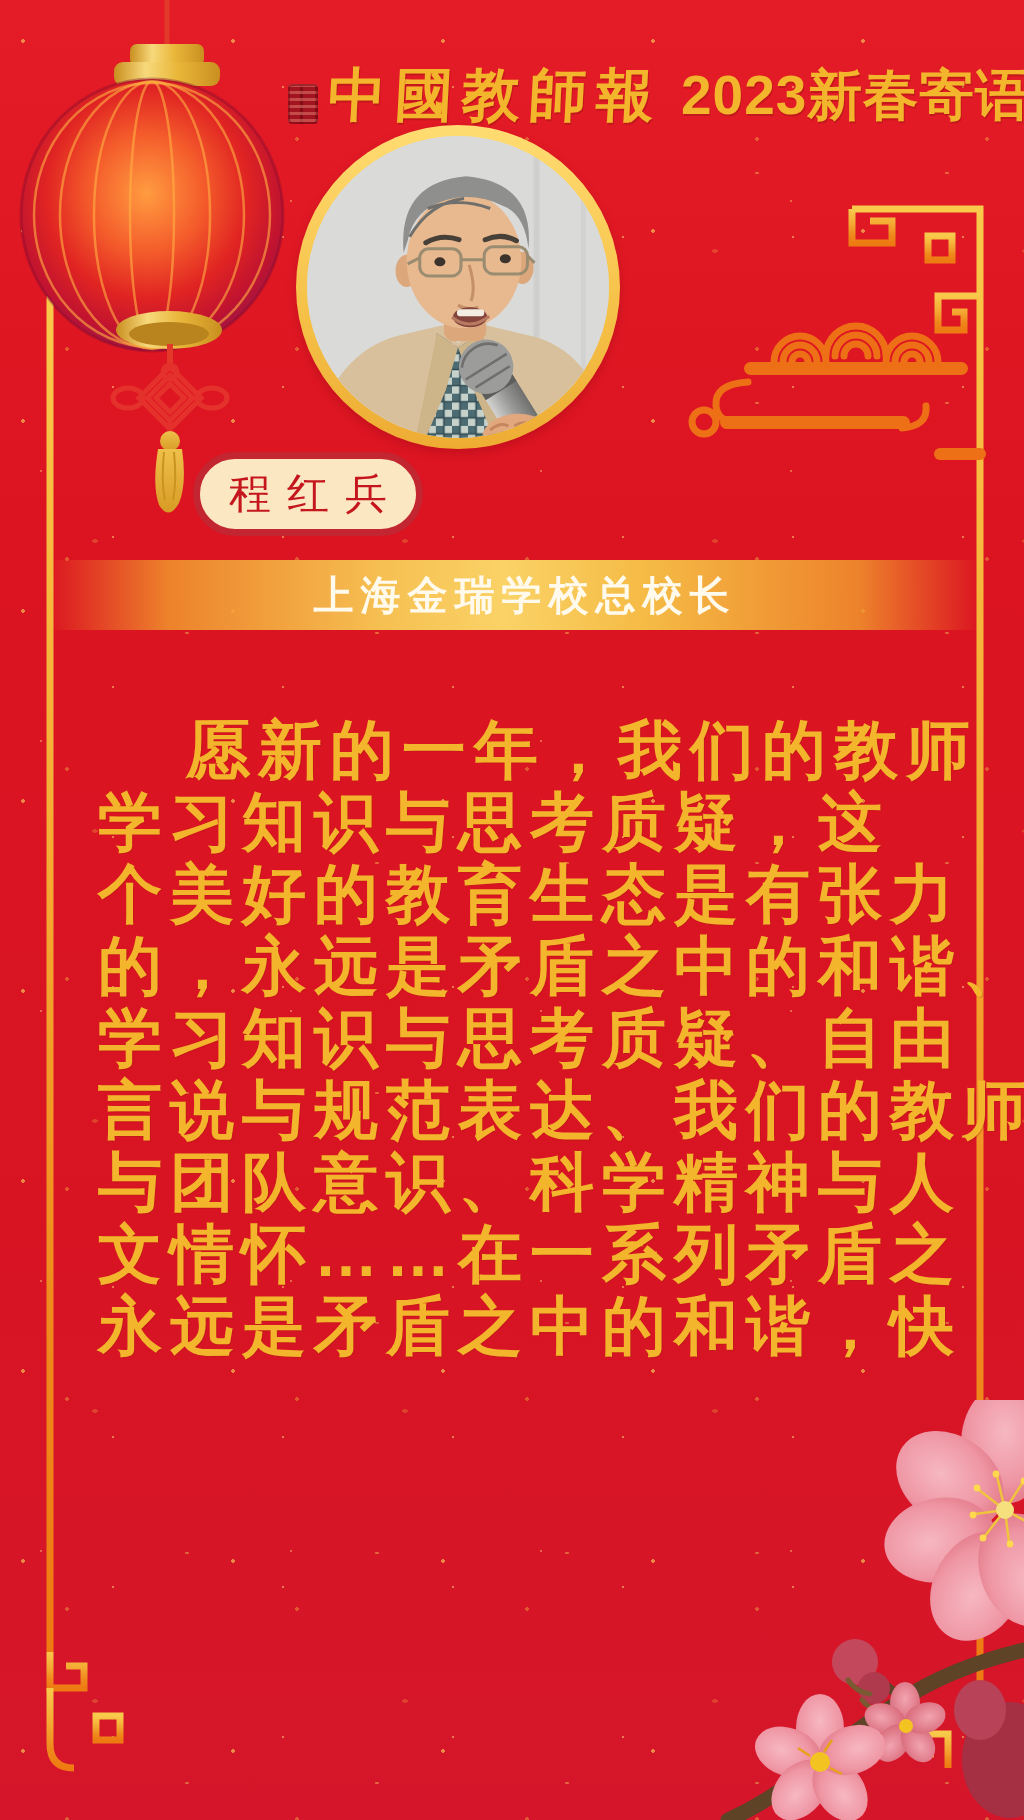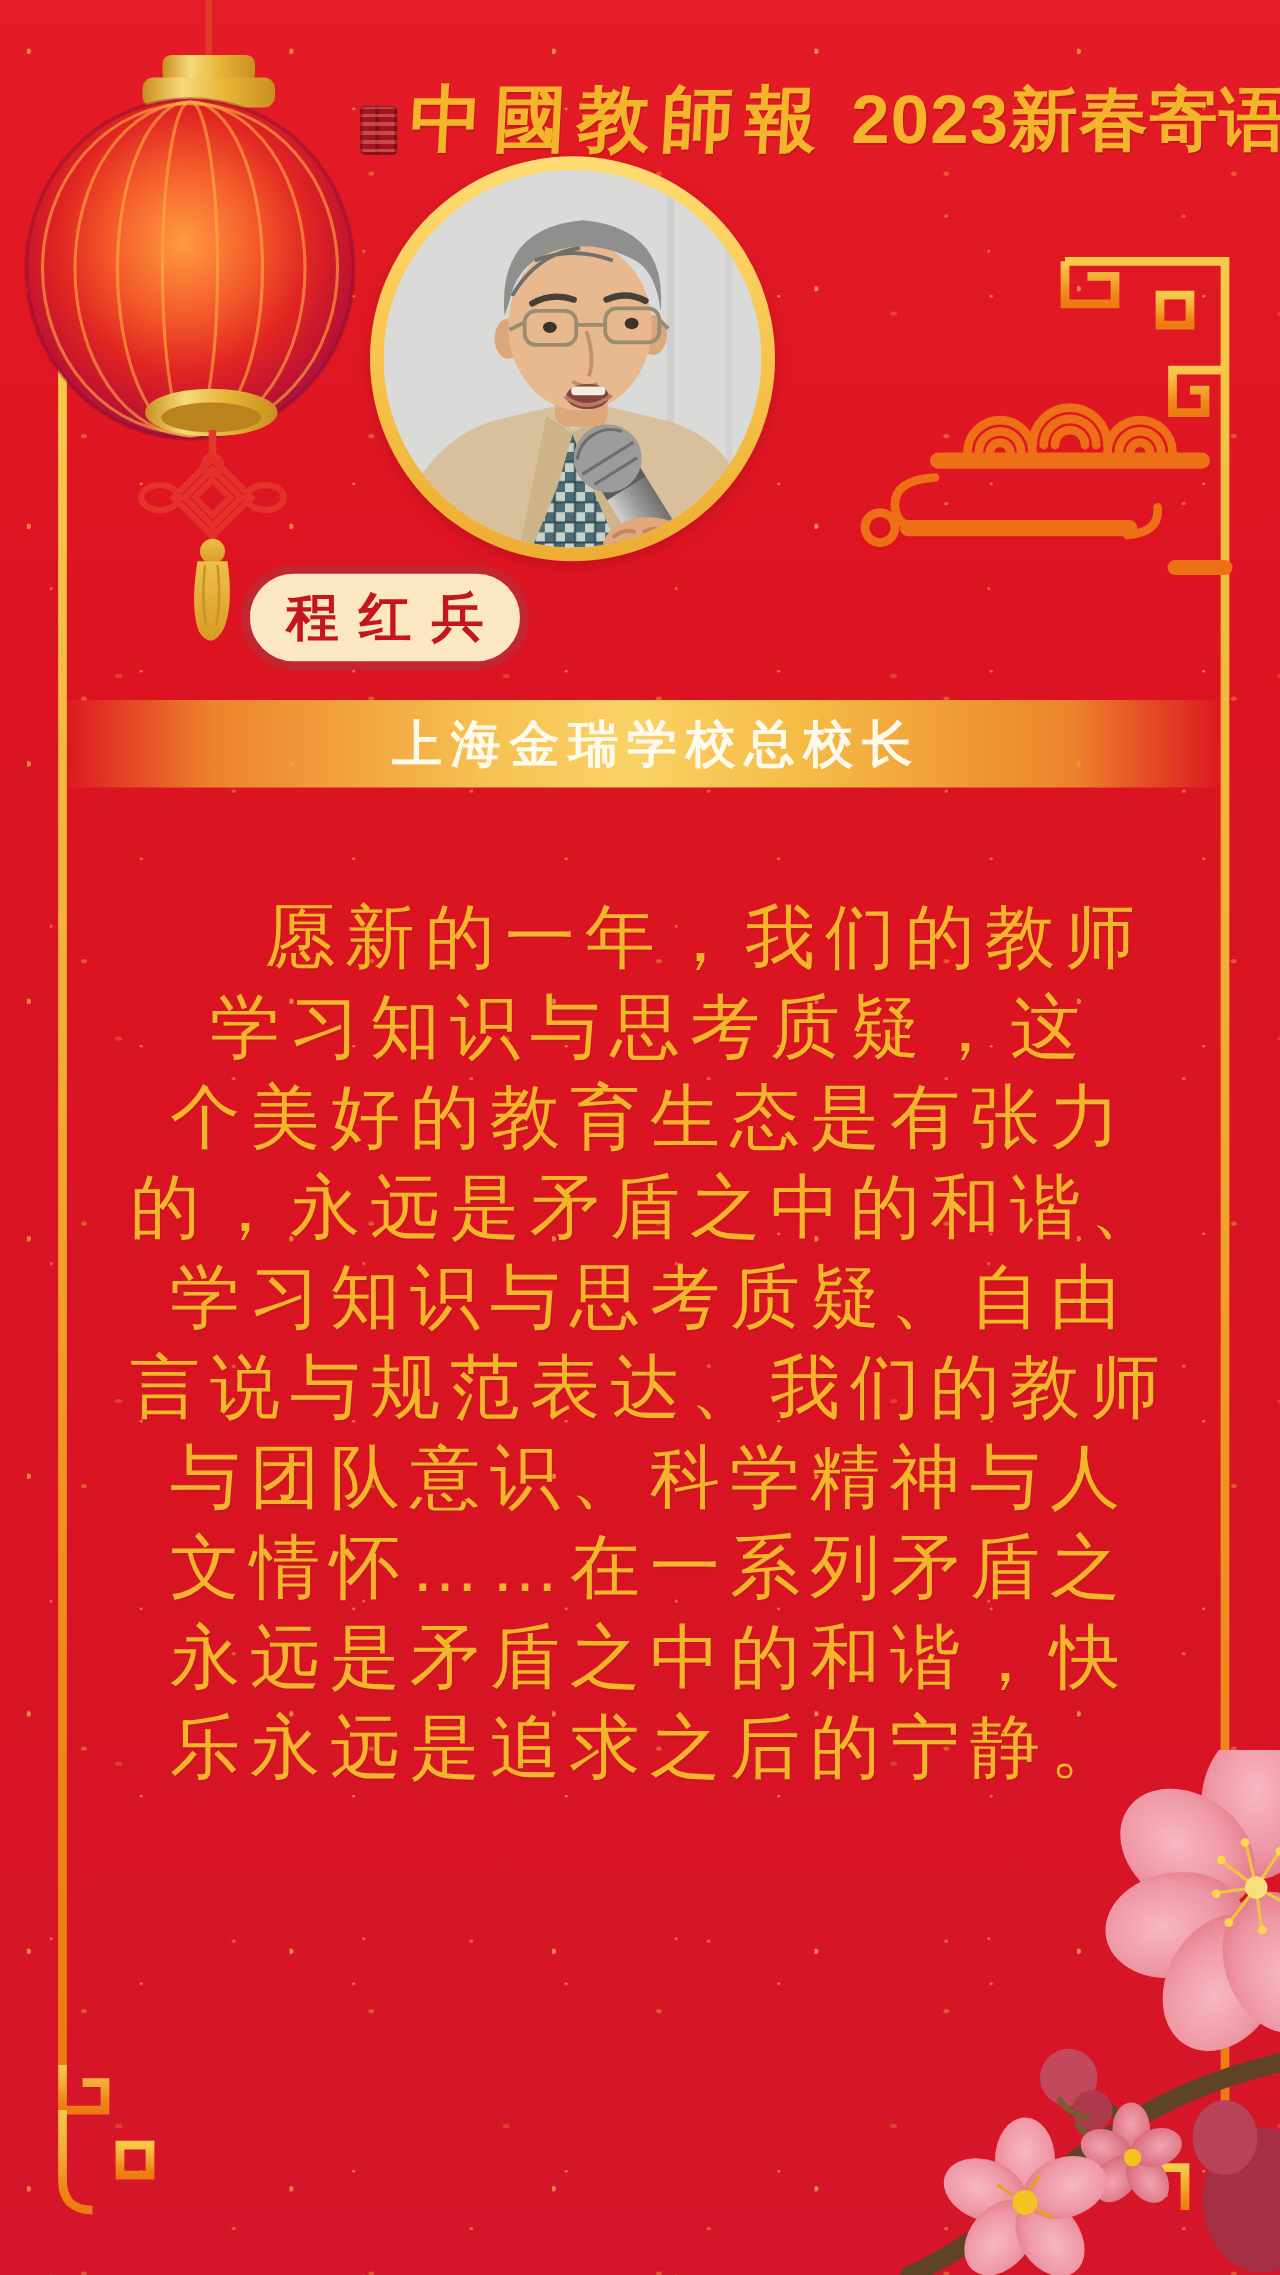--- a/index.html
+++ b/index.html
@@ -46,36 +46,36 @@
     padding:11px;box-shadow:0 4px 10px rgba(120,0,20,.25);
   }
   .portrait-clip{width:302px;height:302px;border-radius:50%;overflow:hidden;background:#d9d9d7;}
   
   .name-badge{
     left:193px;top:452px;width:230px;height:84px;z-index:6;border-radius:46px;
     background:#fbe8c3;border:7px solid #c32531;box-sizing:border-box;
     display:flex;align-items:center;justify-content:center;
   }
   .name-badge span{
-    font-weight:bold;font-size:42px;color:#c5161e;letter-spacing:16px;padding-left:16px;
+    font-weight:normal;font-size:42px;color:#c5161e;letter-spacing:16px;padding-left:16px;
     font-family:"Liberation Serif", serif;
   }
   
   .role-band{
     left:48px;top:560px;width:932px;height:70px;z-index:3;
     background:linear-gradient(90deg, rgba(236,90,30,0) 0%, rgba(240,150,45,.85) 13%,
       #f6c052 36%, #fad266 49%, #f5bb45 64%, rgba(240,150,45,.85) 87%, rgba(236,90,30,0) 100%);
     display:flex;align-items:center;justify-content:center;
   }
   .role-band span{font-size:40px;font-weight:600;color:#fffaec;letter-spacing:7px;margin-left:22px;}
   
   .message{left:98px;top:714px;width:844px;z-index:3;}
   .msg-line{
-    height:72px;line-height:72px;font-size:56px;font-weight:normal;color:#f2b52b;
-    letter-spacing:8px;white-space:nowrap;text-shadow:1px 1px 0 rgba(150,30,10,.25);text-align:center;
+    height:72px;line-height:72px;font-size:64px;font-weight:bold;color:#f2b52b;
+    letter-spacing:8px;white-space:nowrap;text-shadow:1px 1px 0 rgba(150,30,10,.25);
   }
   .msg-line:first-child{text-indent:88px;}
   
   .frame-svg{left:0;top:0;z-index:2;}
   .lantern-svg{left:4px;top:0;z-index:6;}
   .clouds-svg{left:652px;top:310px;z-index:2;}
   .flowers-svg{left:610px;top:1400px;z-index:7;}
 </style>
 </head>
 <body>
@@ -260,21 +260,20 @@
 
   <div class="msg-line">愿新的一年，我们的教师</div>
       <div class="msg-line">学习知识与思考质疑，这</div>
       <div class="msg-line">个美好的教育生态是有张力</div>
       <div class="msg-line">的，永远是矛盾之中的和谐、</div>
       <div class="msg-line">学习知识与思考质疑、自由</div>
       <div class="msg-line">言说与规范表达、我们的教师</div>
       <div class="msg-line">与团队意识、科学精神与人</div>
       <div class="msg-line">文情怀……在一系列矛盾之</div>
       <div class="msg-line">永远是矛盾之中的和谐，快</div>
-      <div class="msg-line">乐永远是追求之后的宁静。</div>
     </div>
 
   <svg class="abs flowers-svg" width="414" height="420" viewBox="0 0 414 420">
     <defs>
       <radialGradient id="pet" cx="50%" cy="40%" r="70%">
         <stop offset="0" stop-color="#f6b8c2"></stop>
           <stop offset=".6" stop-color="#ef96a4"></stop>
           <stop offset="1" stop-color="#dd6e7e"></stop>
       </radialGradient>
       <radialGradient id="pet2" cx="50%" cy="40%" r="70%">

